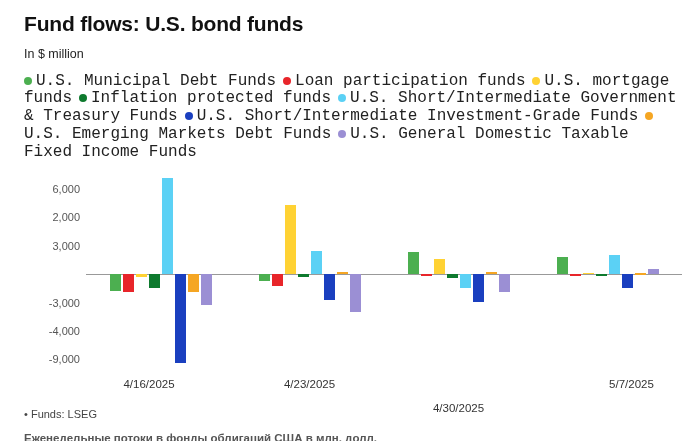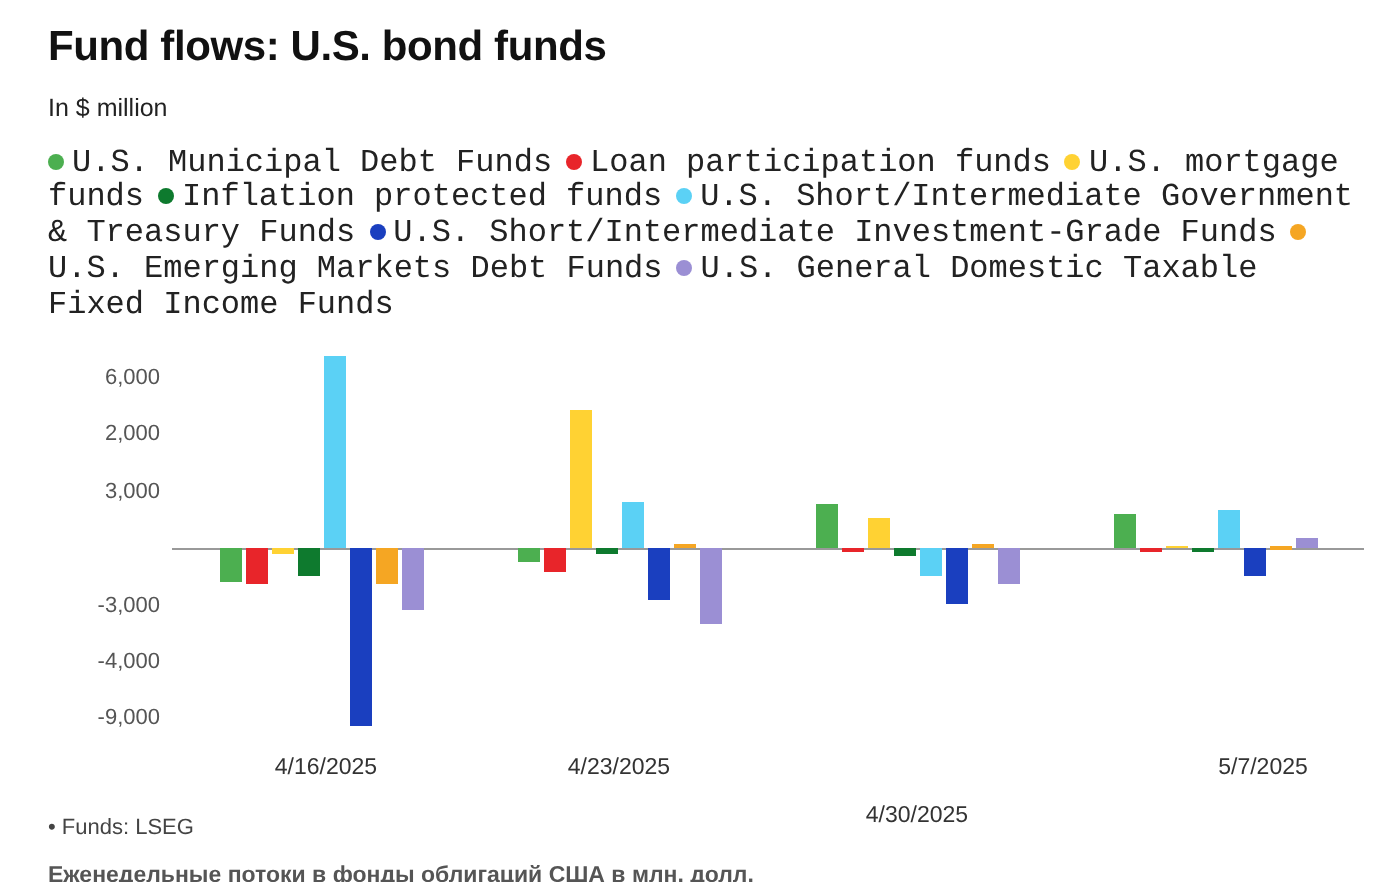--- a/index.html
+++ b/index.html
@@ -186,21 +186,21 @@
           <div class="bar" title="Loan participation funds 5/7/2025: -60" style="left: 483.5px; top: 102.423px; height: 1.5px; background: rgb(232, 37, 42);"></div>
           <div class="bar" title="U.S. mortgage funds 5/7/2025: 80" style="left: 496.5px; top: 101.285px; height: 1.5px; background: rgb(255, 210, 51);"></div>
           <div class="bar" title="Inflation protected funds 5/7/2025: -90" style="left: 509.5px; top: 102.423px; height: 1.5px; background: rgb(14, 122, 46);"></div>
           <div class="bar" title="U.S. Short/Intermediate Government &amp; Treasury Funds 5/7/2025: 1350" style="left: 522.5px; top: 83.2183px; height: 19.2042px; background: rgb(91, 209, 245);"></div>
           <div class="bar" title="U.S. Short/Intermediate Investment-Grade Funds 5/7/2025: -950" style="left: 535.5px; top: 102.423px; height: 13.5141px; background: rgb(26, 63, 191);"></div>
           <div class="bar" title="U.S. Emerging Markets Debt Funds 5/7/2025: 60" style="left: 548.5px; top: 101.569px; height: 1.5px; background: rgb(245, 166, 35);"></div>
           <div class="bar" title="U.S. General Domestic Taxable Fixed Income Funds 5/7/2025: 350" style="left: 561.5px; top: 97.4437px; height: 4.97887px; background: rgb(155, 143, 212);"></div>
         </div>
     </div>
     <div class="xlabels" id="xlabels">
-        <div class="xlabel" style="left: 77px;">4/16/2025</div>
+        <div class="xlabel" style="left: 63px;">4/16/2025</div>
         <div class="xlabel" style="left: 223.5px;">4/23/2025</div>
         <div class="xlabel" style="left: 372.5px; margin-top: 24px;">4/30/2025</div>
         <div class="xlabel" style="left: 521.5px; padding-left: 48px;">5/7/2025</div>
       </div>
   </div>
 
   <div class="footer">
     <div class="source">• Funds: LSEG</div>
     <div class="caption">Еженедельные потоки в фонды облигаций США в млн. долл.</div>
   </div>

